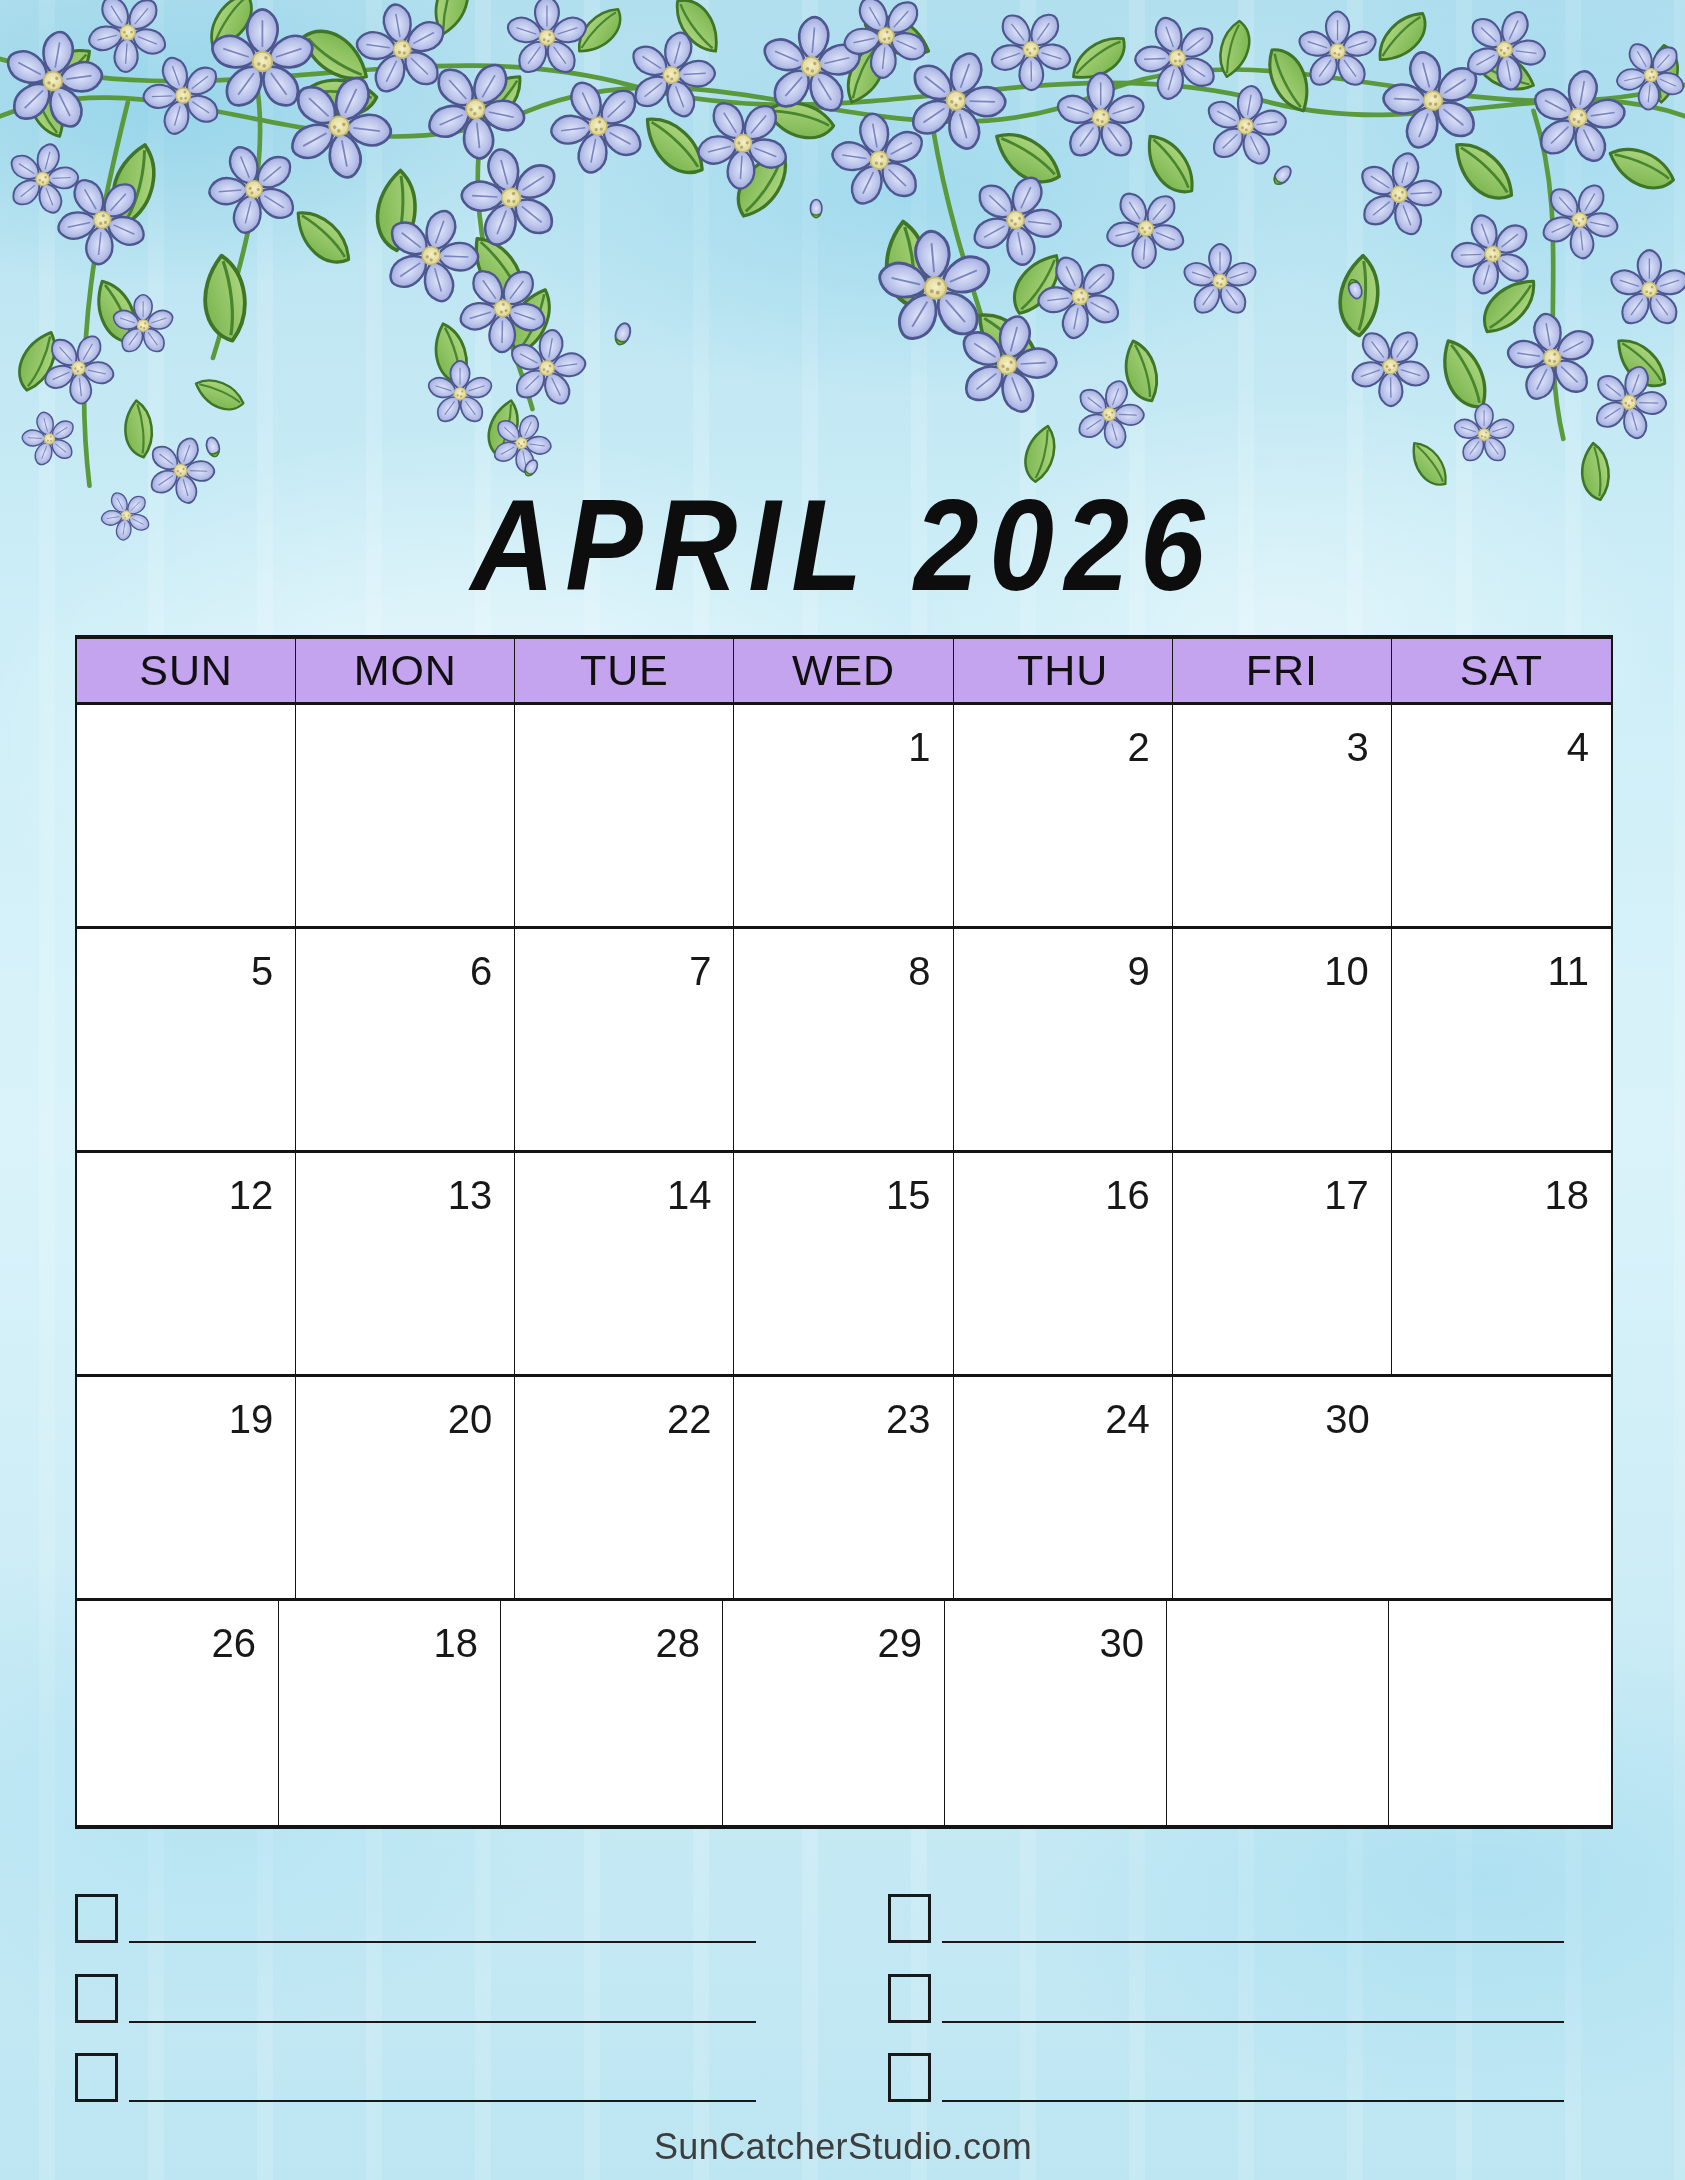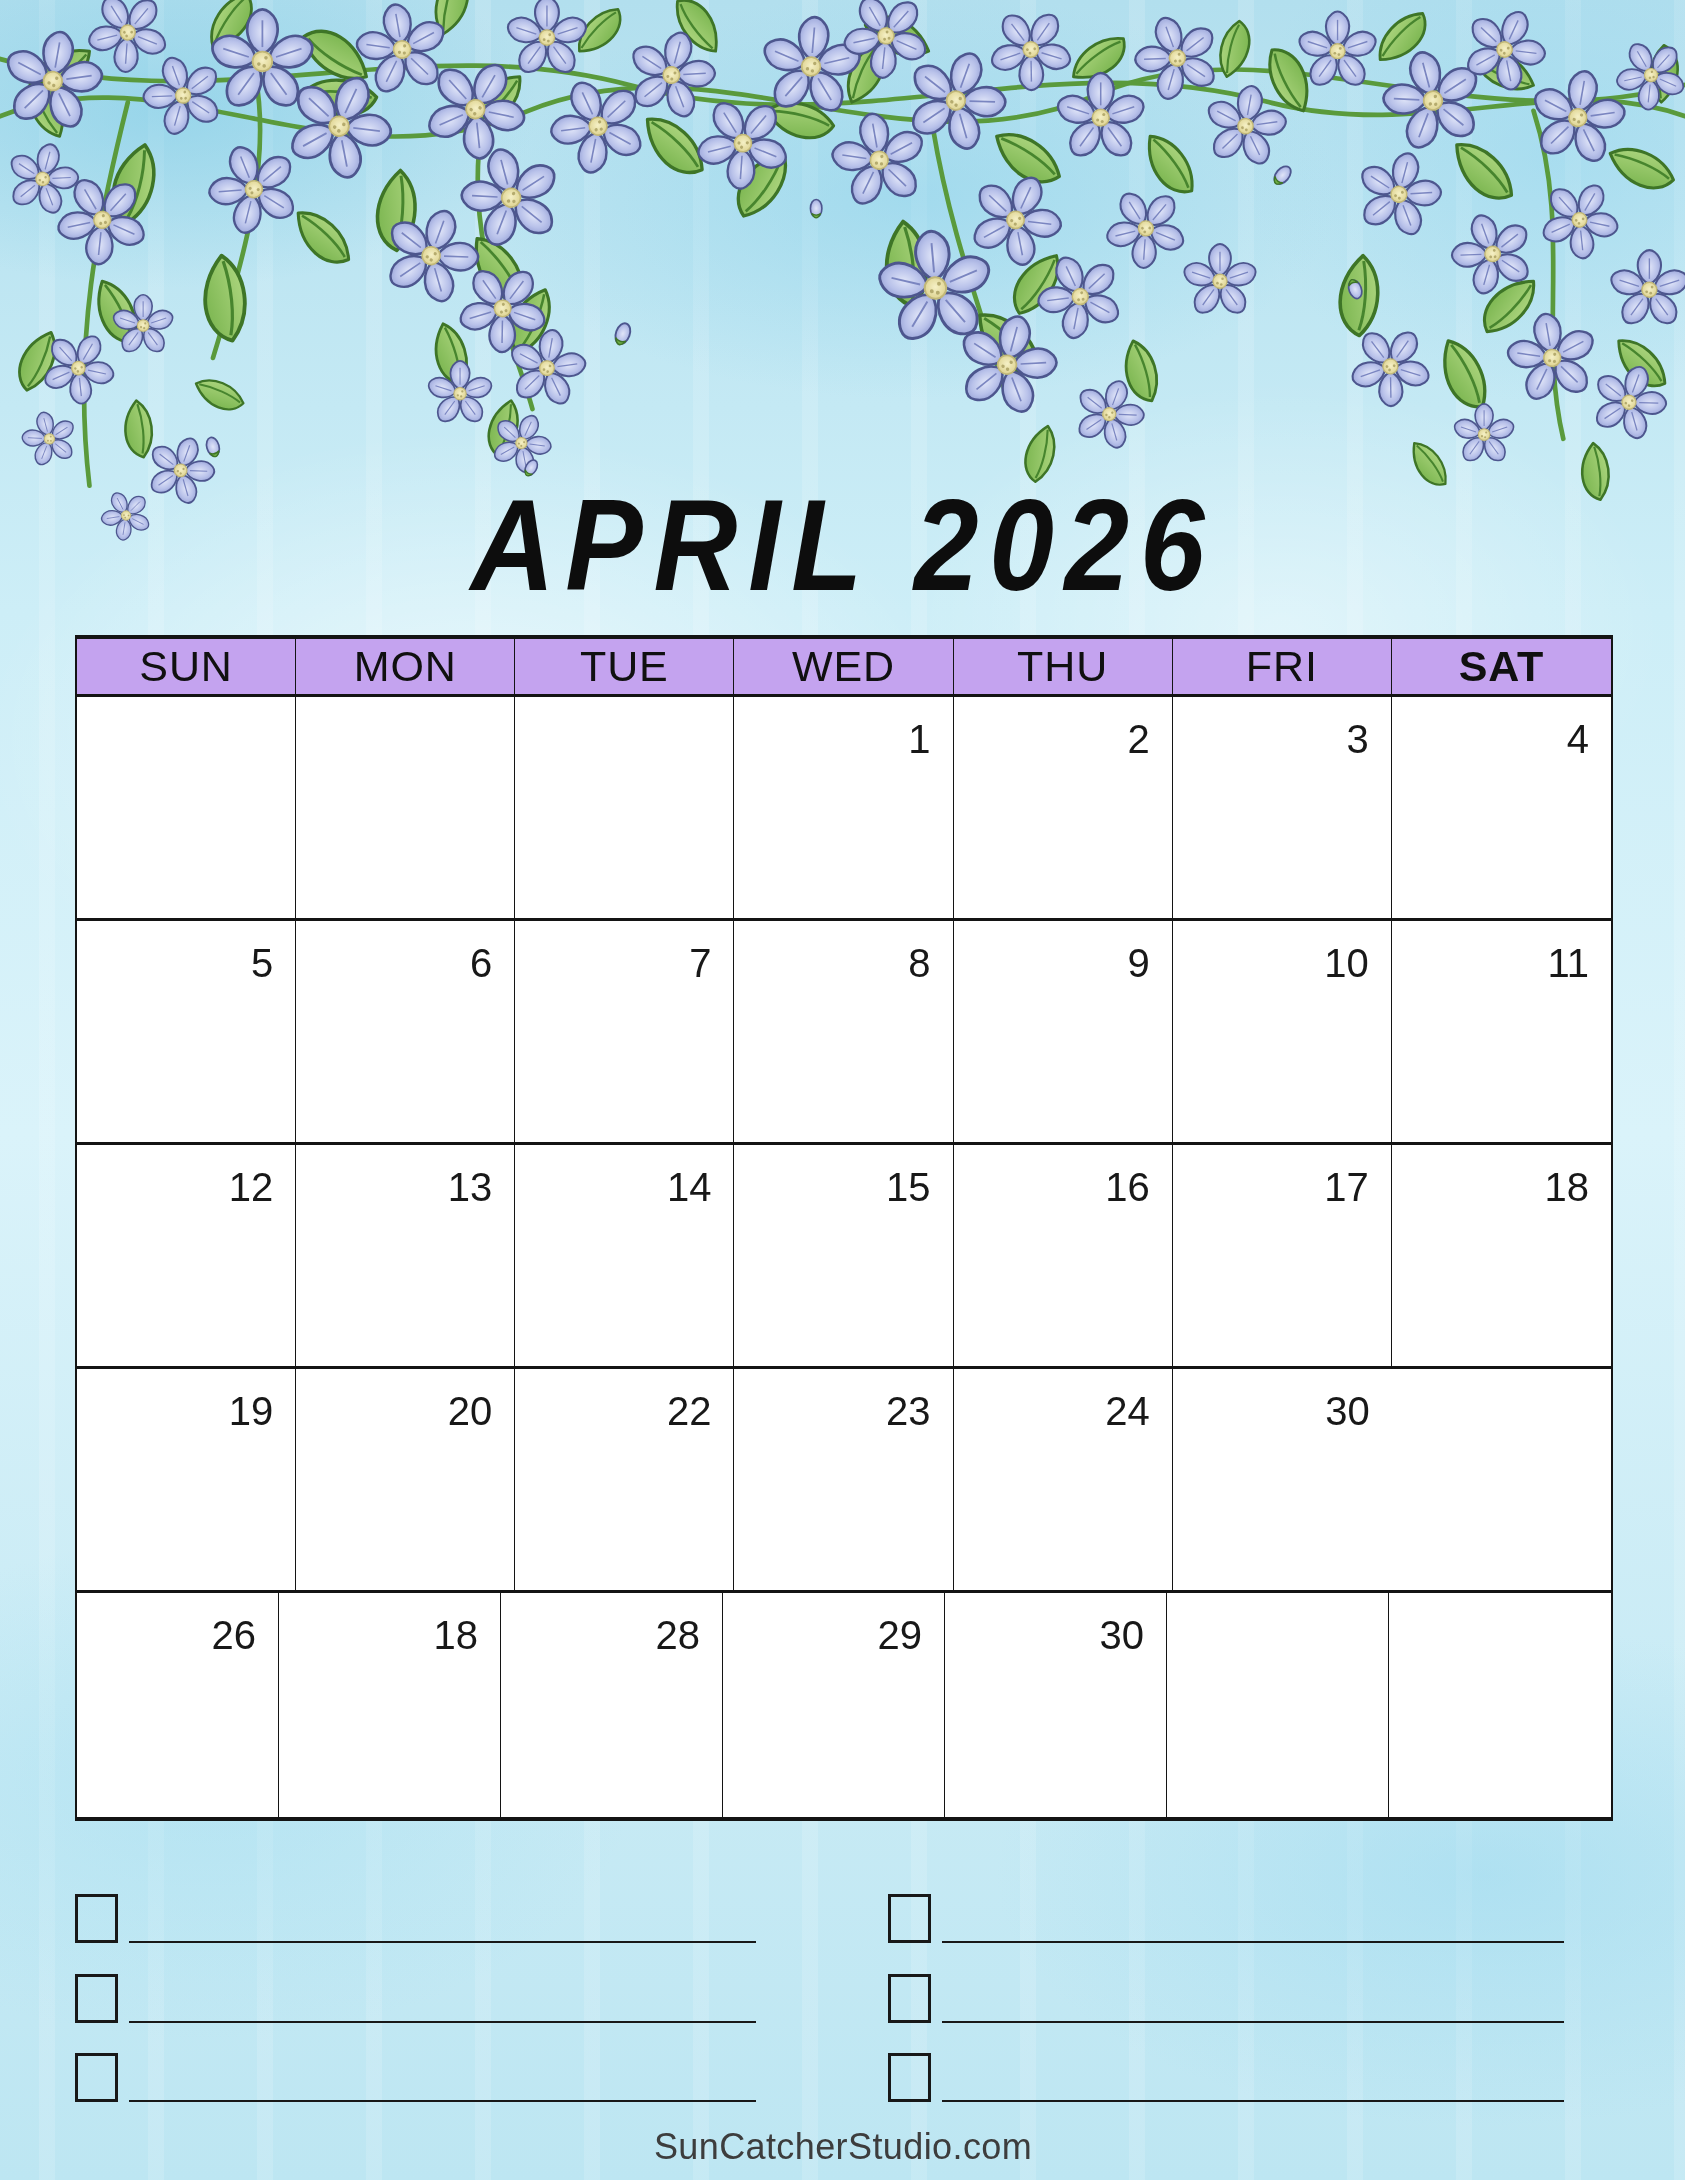--- a/index.html
+++ b/index.html
@@ -43,29 +43,29 @@
 
   
   .calendar{
     position:absolute;left:75px;top:635px;width:1538px;
     border:2.6px solid var(--grid-line);
     border-top-width:4.3px;border-bottom-width:4.3px;
     background:var(--cell-white);
   }
   .day-header-row{
     display:grid;grid-template-columns:repeat(7,1fr);
-    height:58px;background:var(--header-purple);
+    height:66px;background:var(--header-purple);
     border-bottom:3.4px solid var(--grid-line);
   }
   .day-header{
     display:flex;align-items:center;justify-content:center;
     font-size:43px;letter-spacing:0.9px;color:#101010;
     border-right:1.7px solid var(--grid-line);
   }
-  .day-header:last-child{border-right:none;font-weight:bold;}
+  .day-header:last-child{border-right:none;}
   .week-row{
     display:grid;grid-template-columns:repeat(7,1fr);
     height:224px;background:var(--cell-white);
     border-bottom:3.4px solid var(--grid-line);
   }
   .week-row:last-child{border-bottom:none;gap:20px;}
   .day-cell{
     border-right:1.7px solid var(--grid-line);
     text-align:right;padding:22px 22px 0 0;
     font-size:40px;color:#181818;line-height:1;

